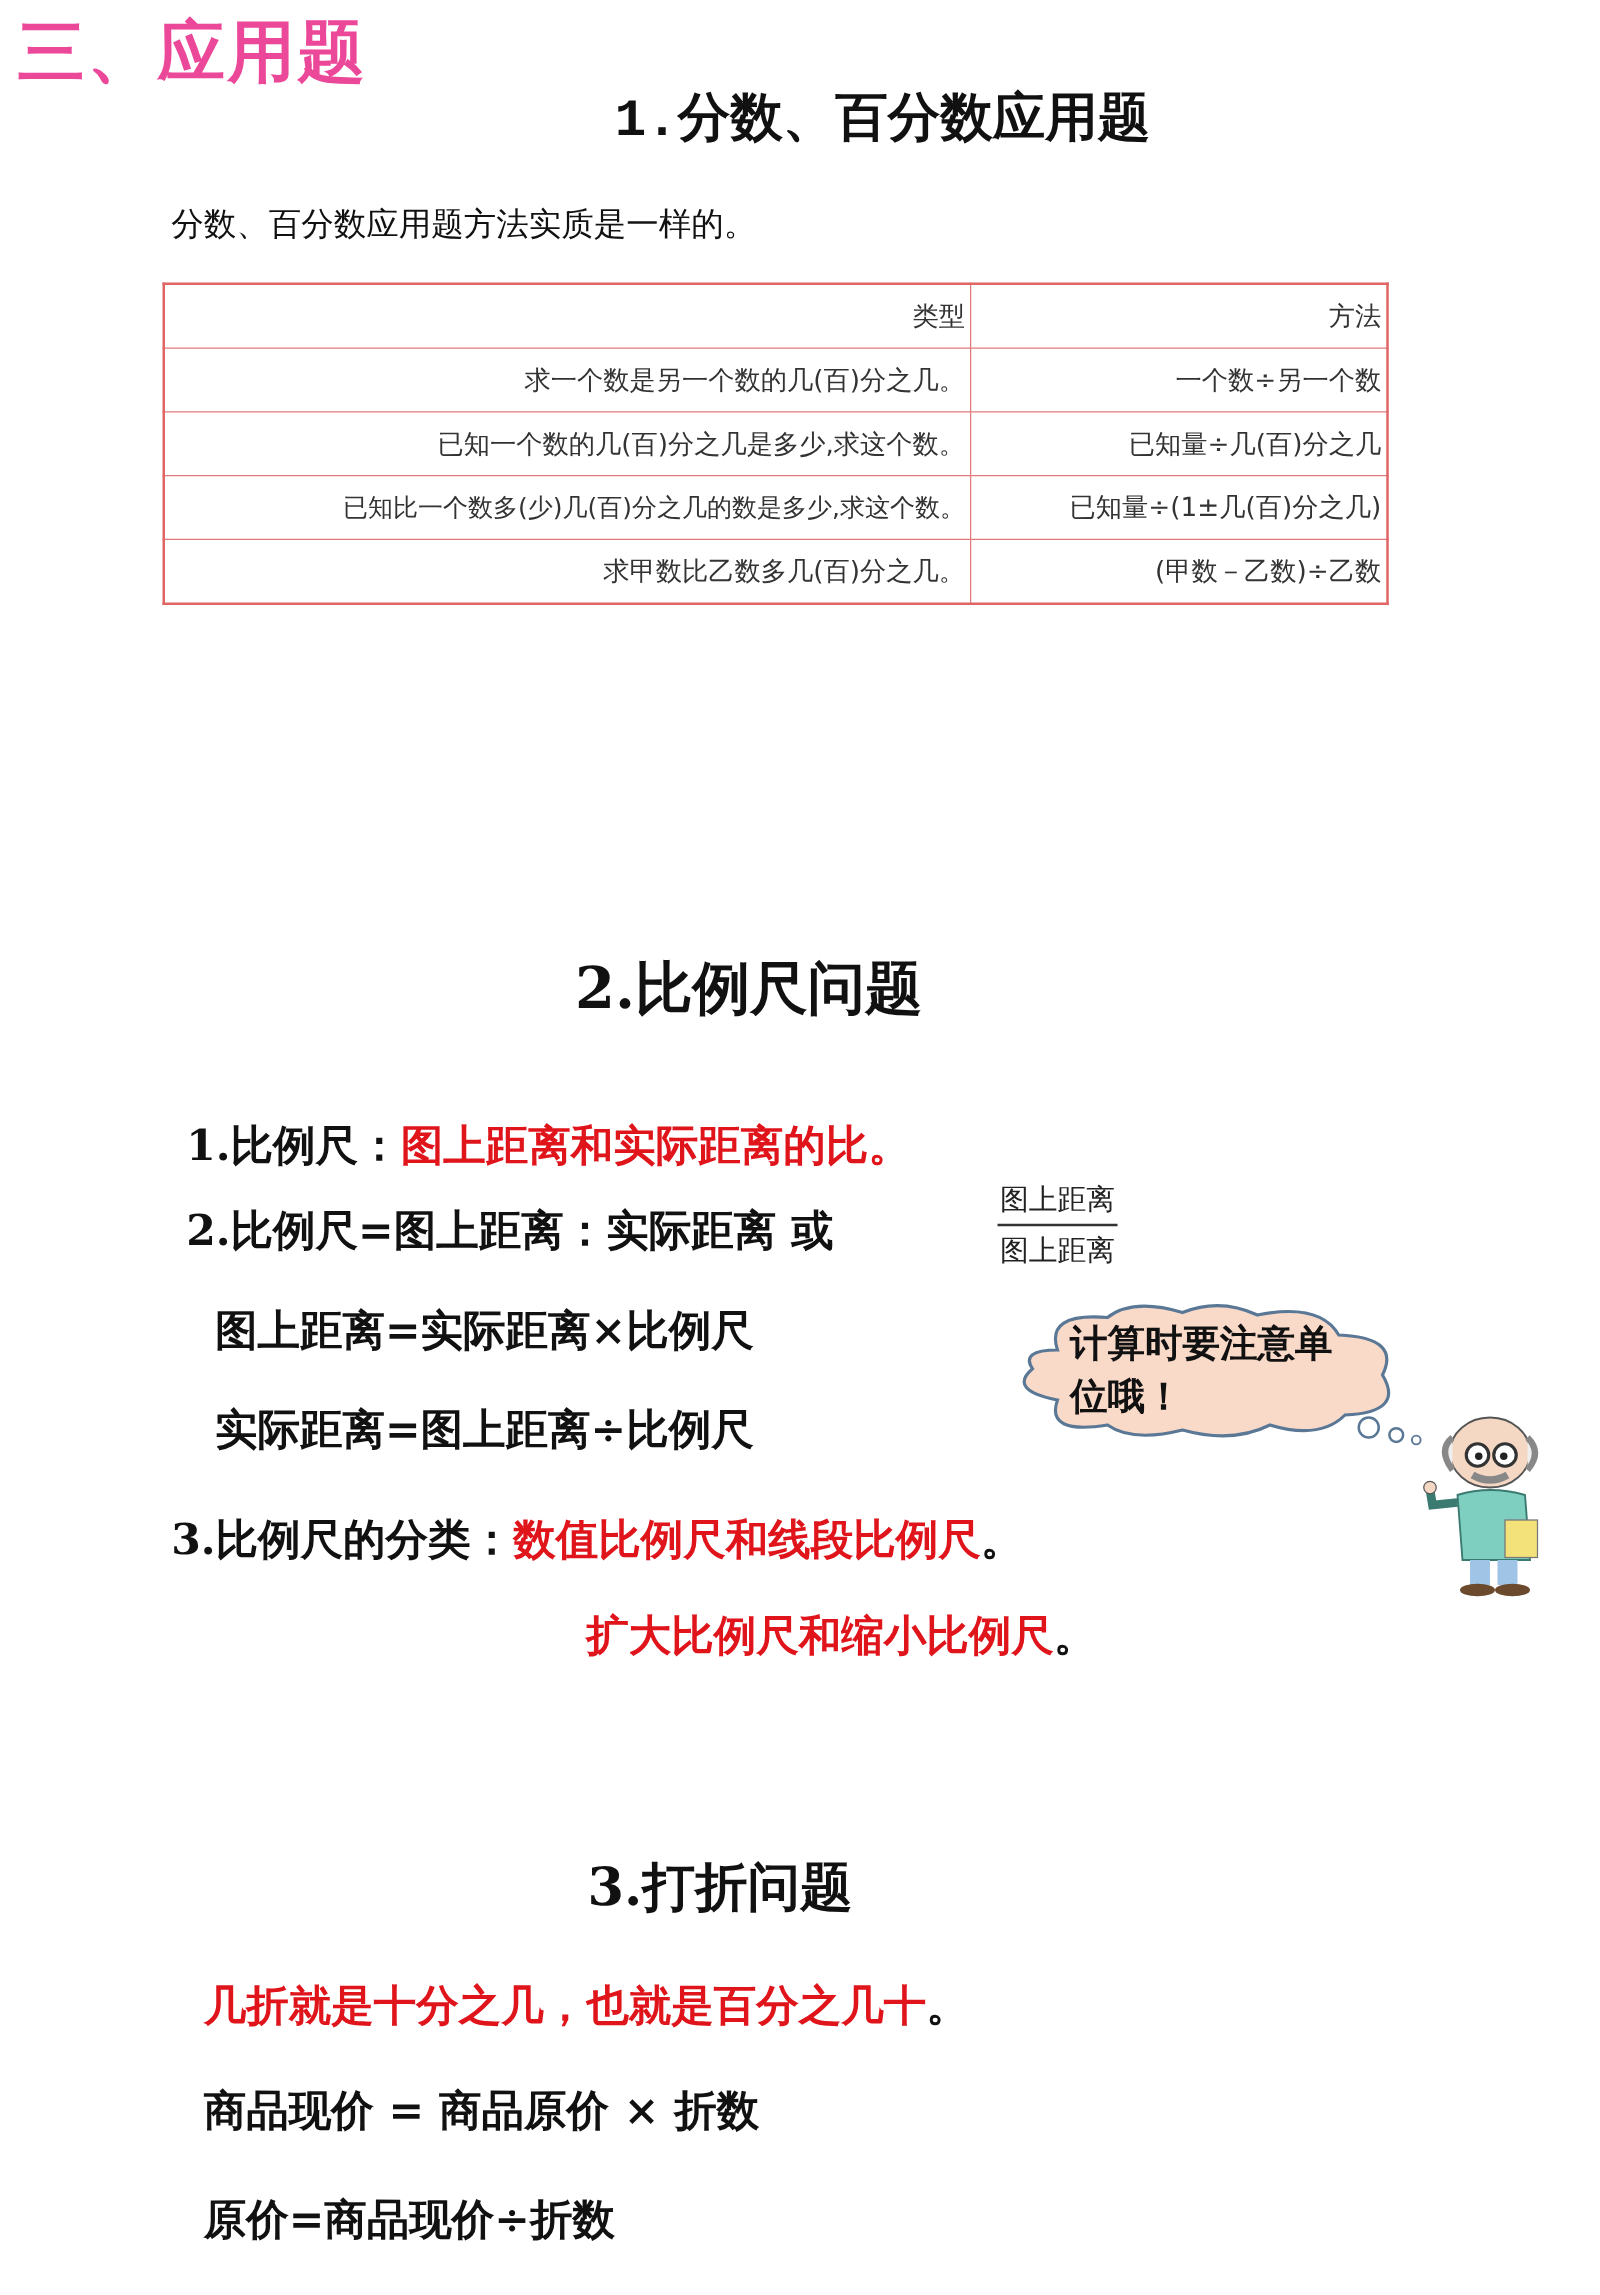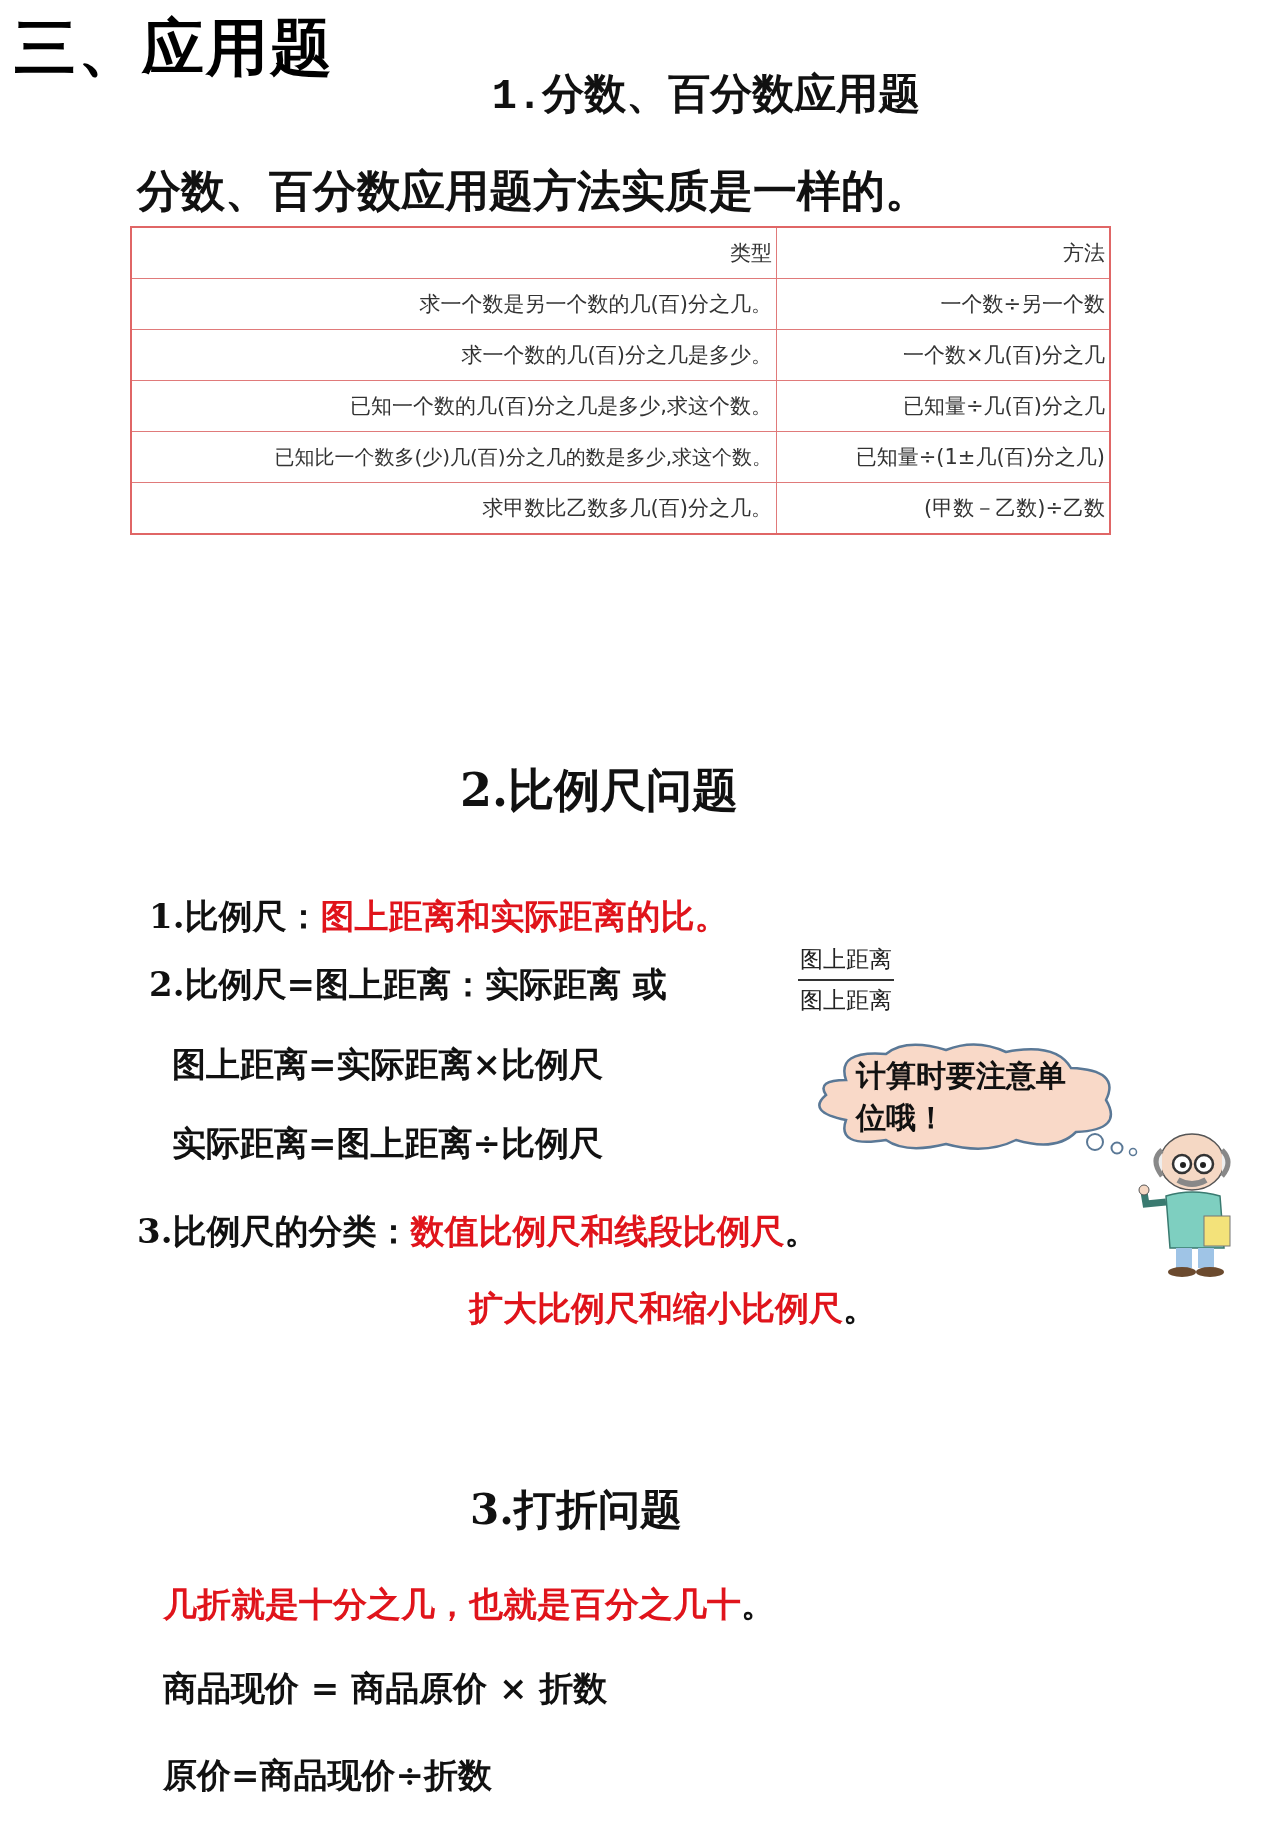--- a/index.html
+++ b/index.html
@@ -1,20 +1,20 @@
 <!DOCTYPE html>
 <html><head>
 <meta charset="utf-8">
 <style>
   html,body{margin:0;padding:0;background:#fff;}
   body{width:1280px;height:1836px;position:relative;overflow:hidden;font-family:"DejaVu Serif","Liberation Serif",serif;color:#111;}
   .abs{position:absolute;white-space:nowrap;}
-  .green-title{left:14px;top:6px;font-size:62px;font-weight:bold;color:#000000;font-family:"DejaVu Sans","Liberation Sans",sans-serif;letter-spacing:2px;}
+  .green-title{left:14px;top:6px;font-size:54px;font-weight:bold;color:#ec4899;font-family:"DejaVu Sans","Liberation Sans",sans-serif;letter-spacing:2px;}
   .h2{font-size:42px;font-weight:bold;color:#111;transform:translateX(-50%);}
-  .sub{font-size:44px;font-weight:bold;}
+  .sub{font-size:26px;font-weight:normal;}
   .red{color:#e0141b;}
   .big{font-size:34px;font-weight:bold;}
   table.tbl{position:absolute;left:130px;top:226px;width:981px;border-collapse:collapse;font-family:"DejaVu Sans","Liberation Sans",sans-serif;font-size:21px;color:#333;}
   table.tbl td{border:1.5px solid #e07a7a;text-align:right;height:50px;padding:0 4px;white-space:nowrap;}
   table.tbl{border:2px solid #e06666;}
   table.tbl td.c1{width:636px;}
   .frac{left:798px;top:944px;font-size:23px;text-align:center;font-family:"DejaVu Serif","Liberation Serif",serif;color:#222;}
   .frac .num{display:block;padding:0 2px 4px;border-bottom:2px solid #333;}
   .frac .den{display:block;padding-top:4px;}
   .cloud{position:absolute;left:806px;top:1040px;width:320px;height:112px;}
@@ -31,24 +31,20 @@
 
 <table class="tbl">
   <tbody>
       <tr>
     <td class="c1">类型</td>
     <td>方法</td>
   </tr>
   <tr>
     <td class="c1">求一个数是另一个数的几(百)分之几。</td>
     <td>一个数÷另一个数</td>
-  </tr>
-  <tr>
-    <td class="c1">求一个数的几(百)分之几是多少。</td>
-    <td>一个数×几(百)分之几</td>
   </tr>
   <tr>
     <td class="c1">已知一个数的几(百)分之几是多少,求这个数。</td>
     <td>已知量÷几(百)分之几</td>
   </tr>
   <tr>
     <td class="c1" style="font-size:20px;">已知比一个数多(少)几(百)分之几的数是多少,求这个数。</td>
     <td>已知量÷(1±几(百)分之几)</td>
   </tr>
   <tr>

